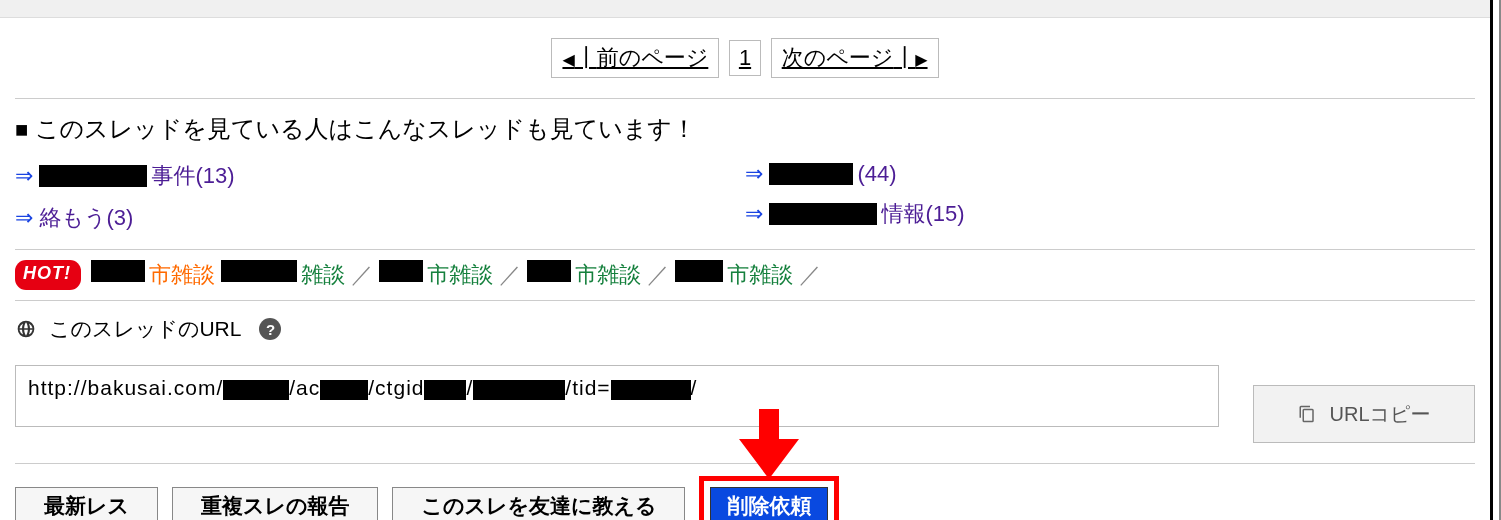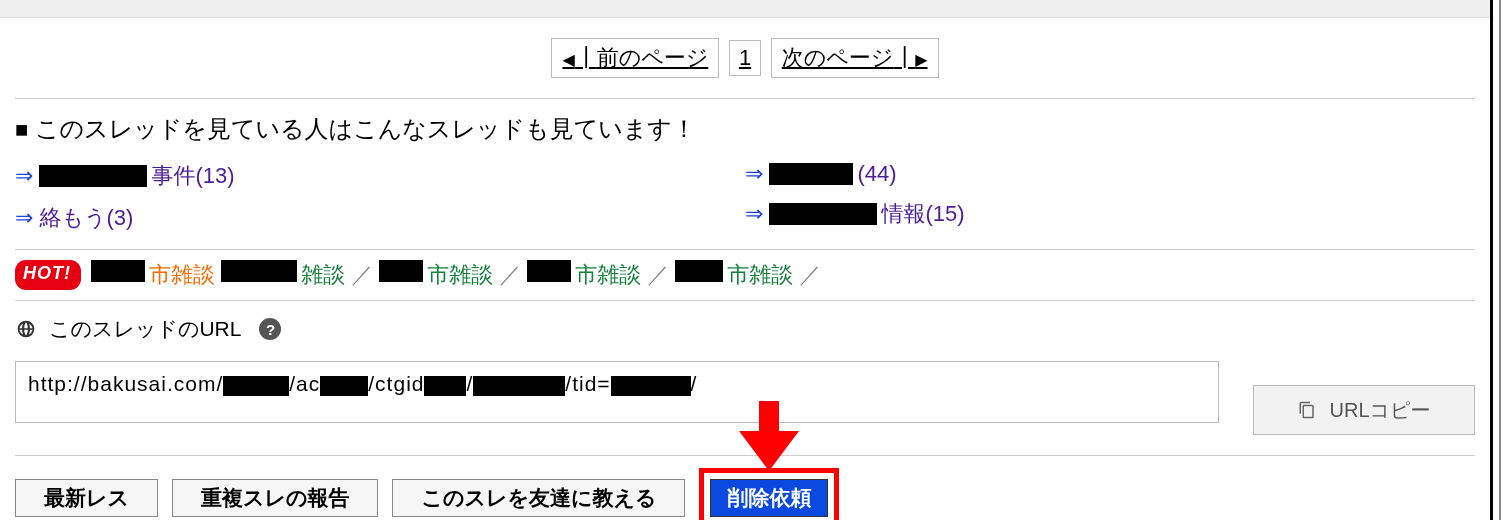--- a/index.html
+++ b/index.html
@@ -133,21 +133,21 @@
     flex-wrap: wrap;
   }
   .url-box .blkurl {
     display: inline-block;
     background: #000;
     height: 20px;
     vertical-align: middle;
   }
   .copy-btn {
     width: 222px;
-    height: 50px;
+    height: 58px;
     border: 1px solid #bbb;
     background: #f2f2f2;
     font-size: 20px;
     color: #555;
     cursor: pointer;
     display: flex;
     align-items: center;
     justify-content: center;
     gap: 14px;
     margin-top: 36px;

